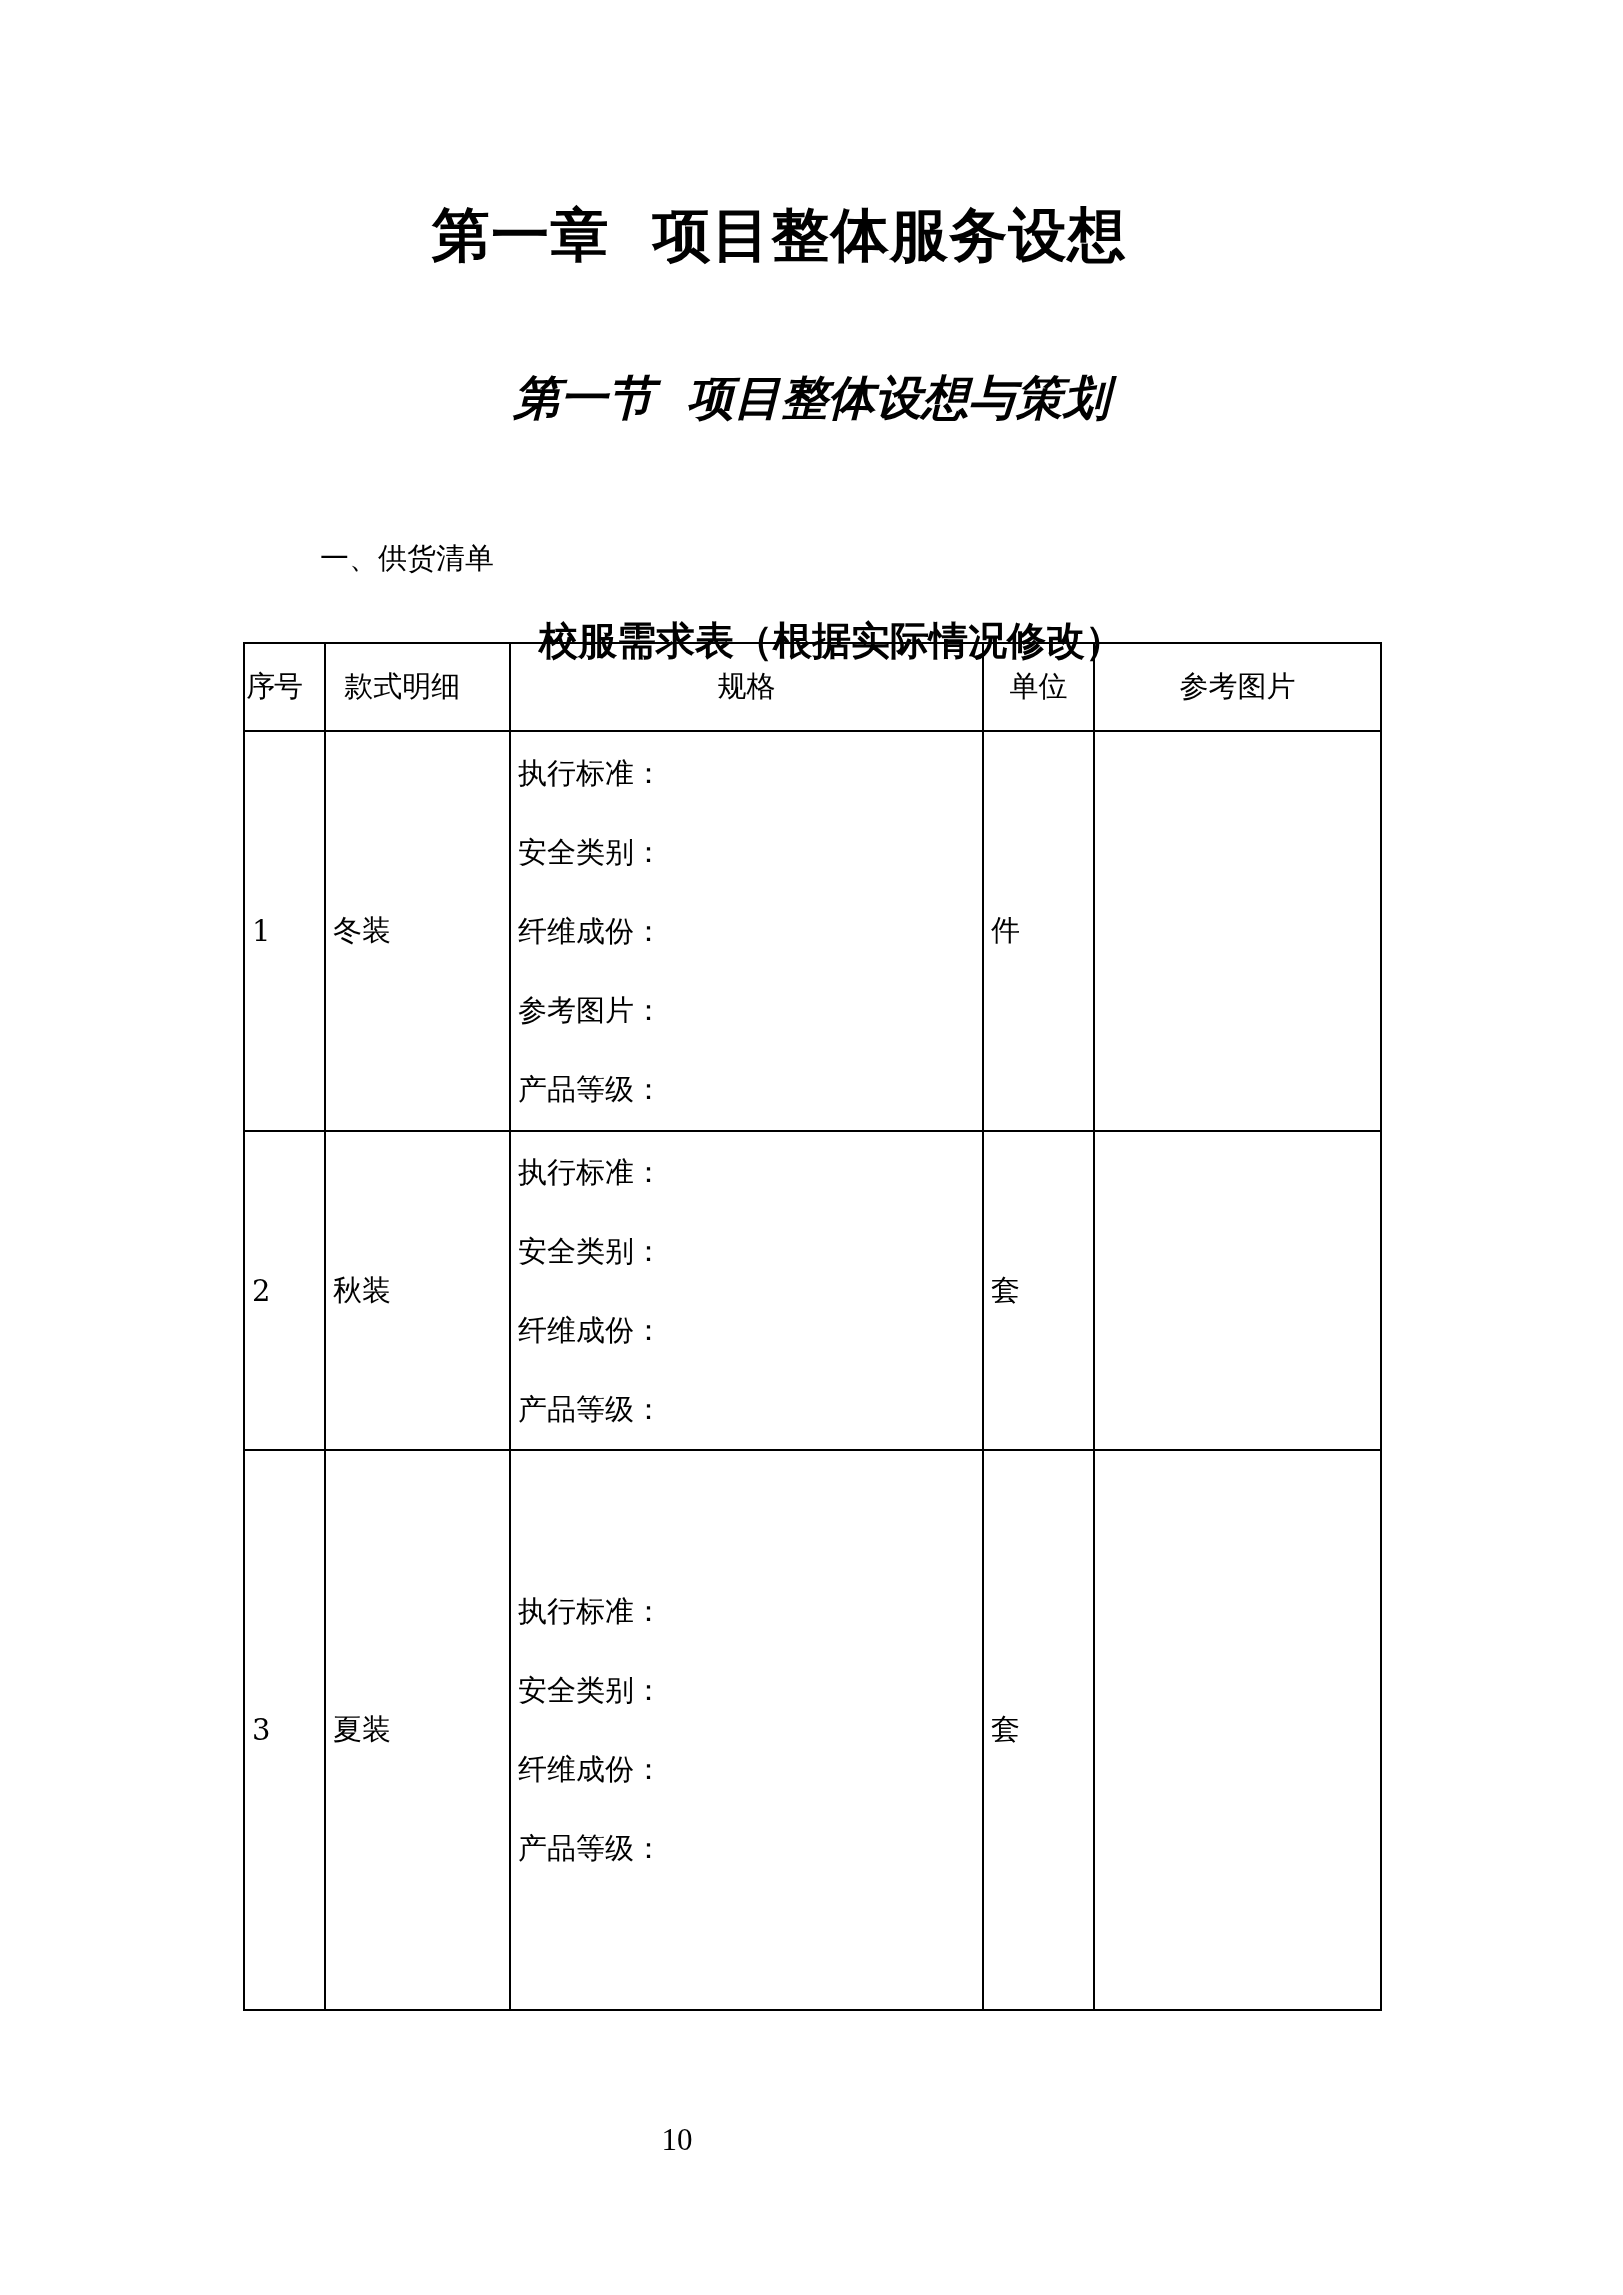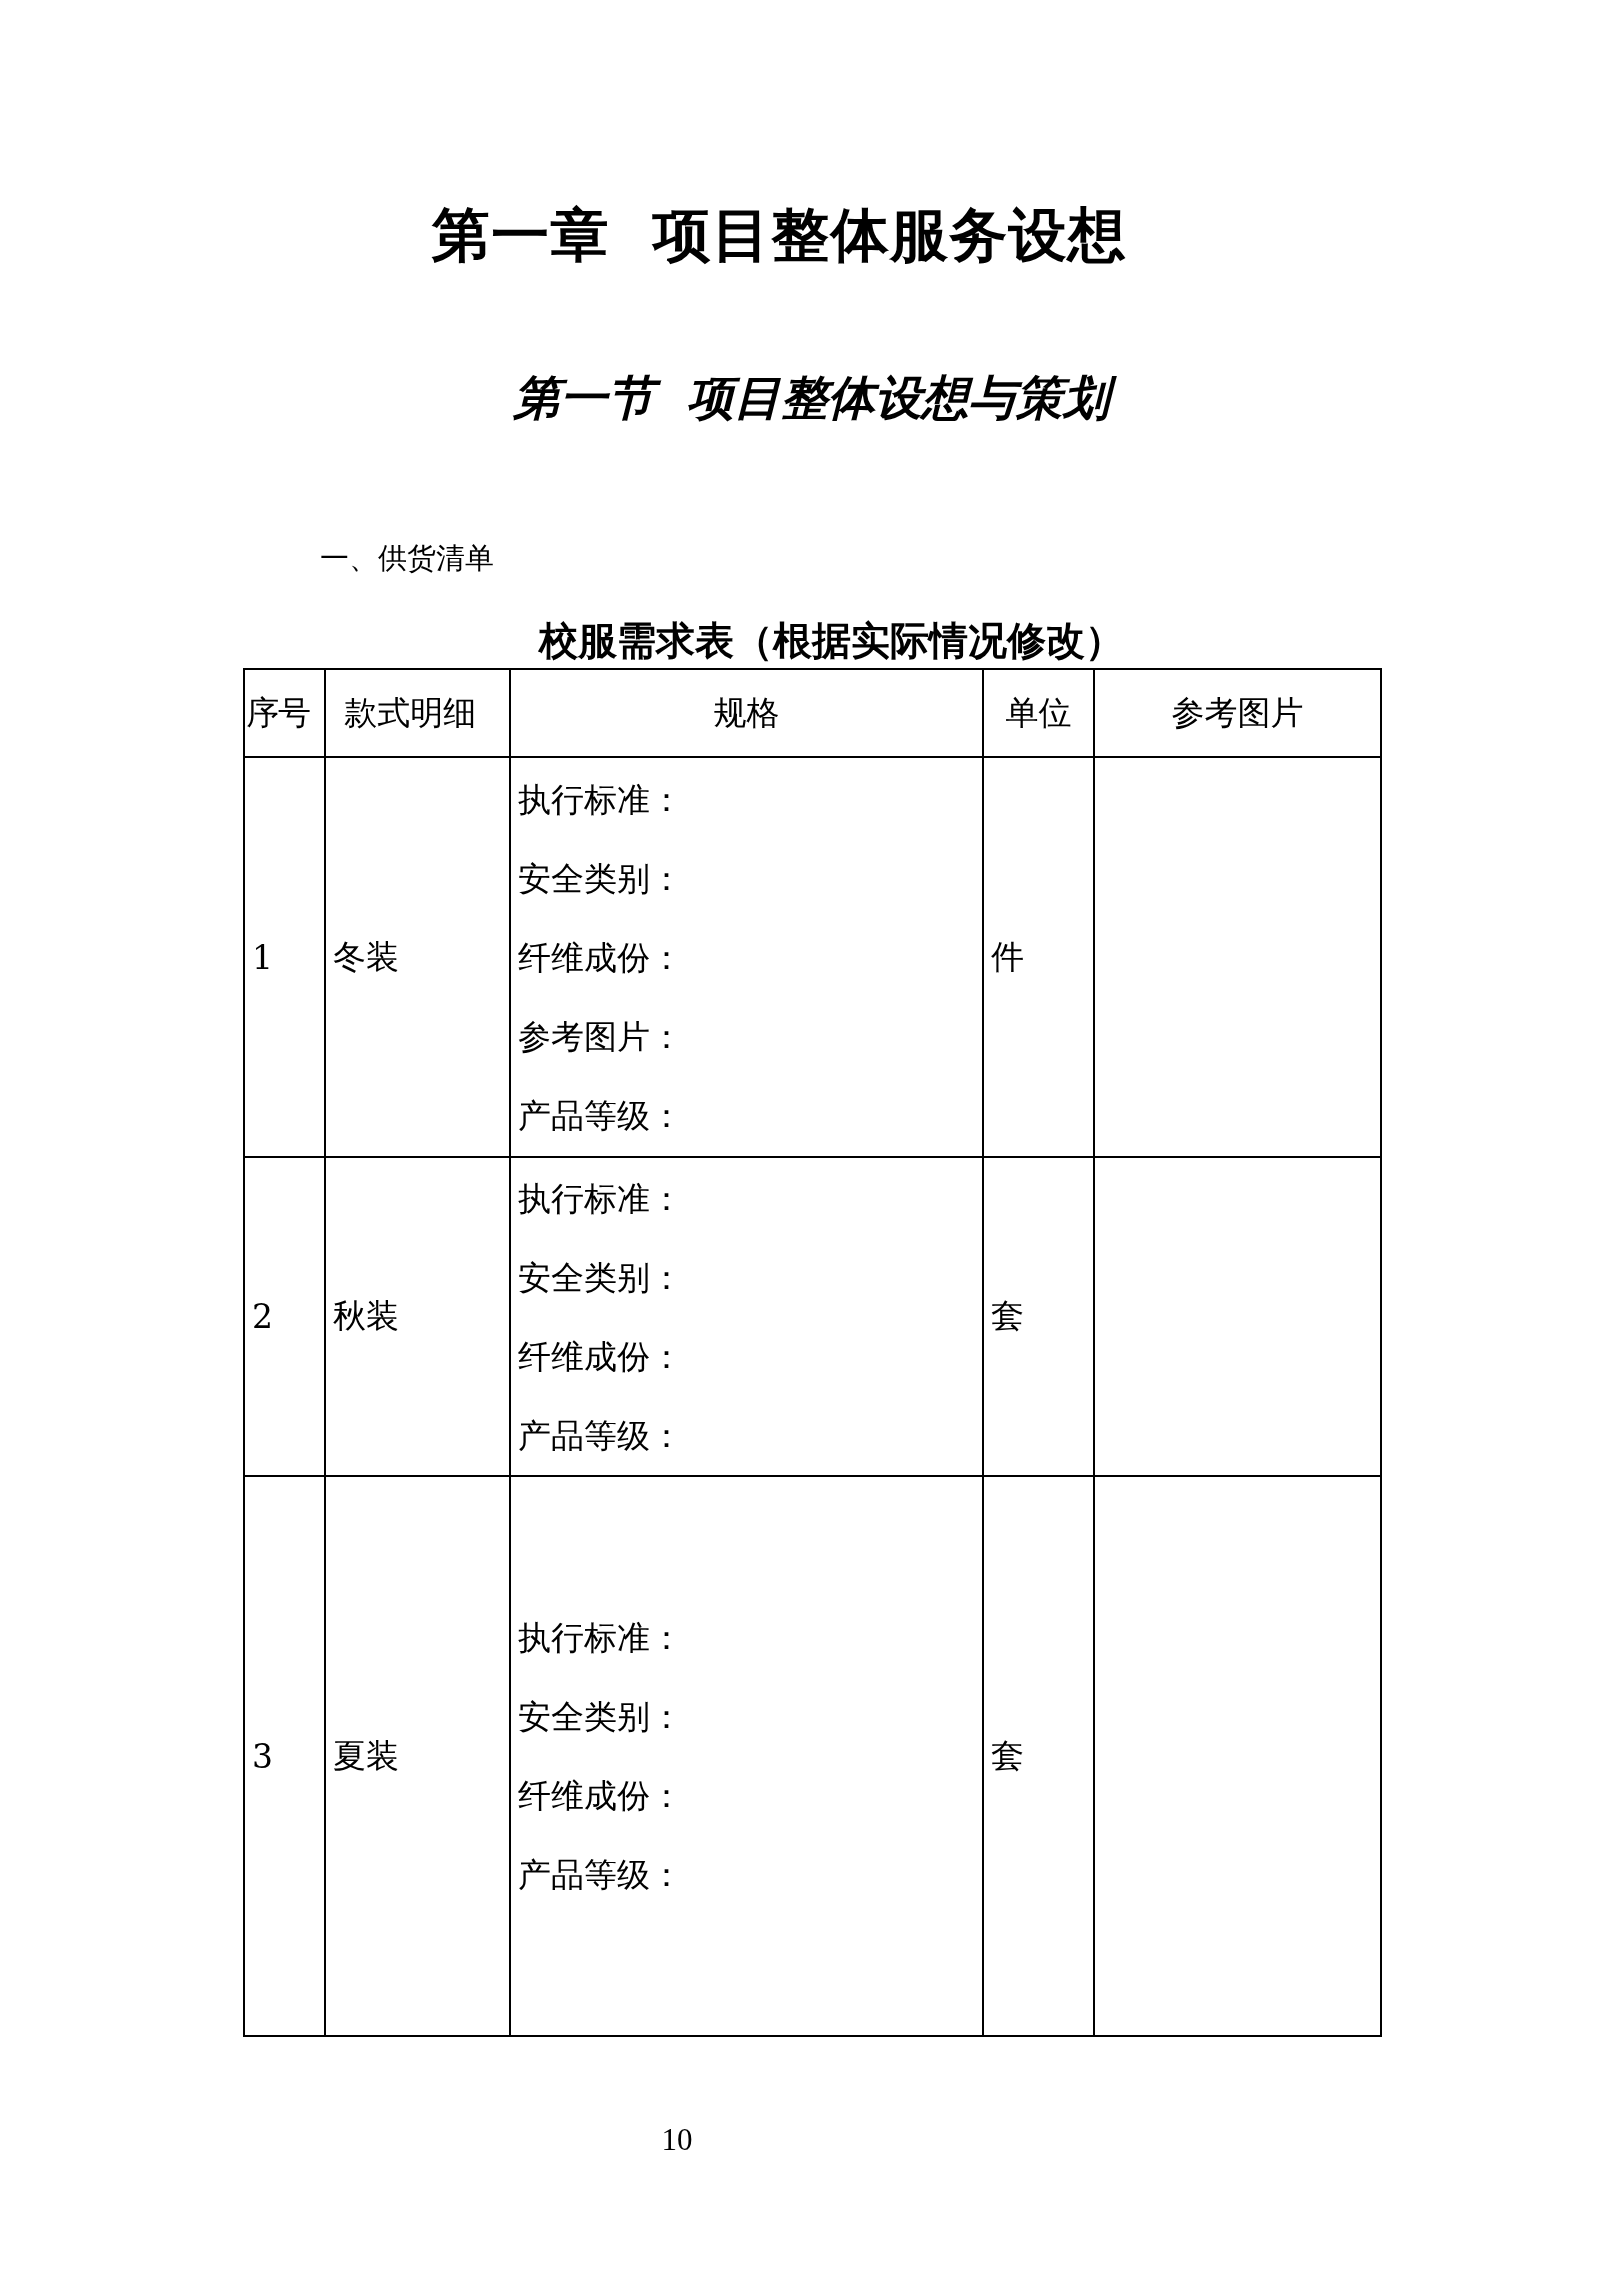--- a/index.html
+++ b/index.html
@@ -59,25 +59,25 @@
       text-align: center;
       font-family: "DejaVu Sans", "Liberation Sans", sans-serif;
       font-weight: bold;
       font-size: 39px;
       line-height: 52px;
       white-space: pre;
     }
     table.demand-table {
       position: absolute;
       left: 243px;
-      top: 668px;
+      top: 642px;
       border-collapse: collapse;
       table-layout: fixed;
       width: 1137px;
-      font-size: 33px;
+      font-size: 29px;
     }
     table.demand-table td, table.demand-table th {
       border: 2px solid #000000;
       padding: 0 0 0 7px;
       font-weight: normal;
       vertical-align: middle;
       text-align: left;
       overflow: hidden;
       white-space: nowrap;
     }

